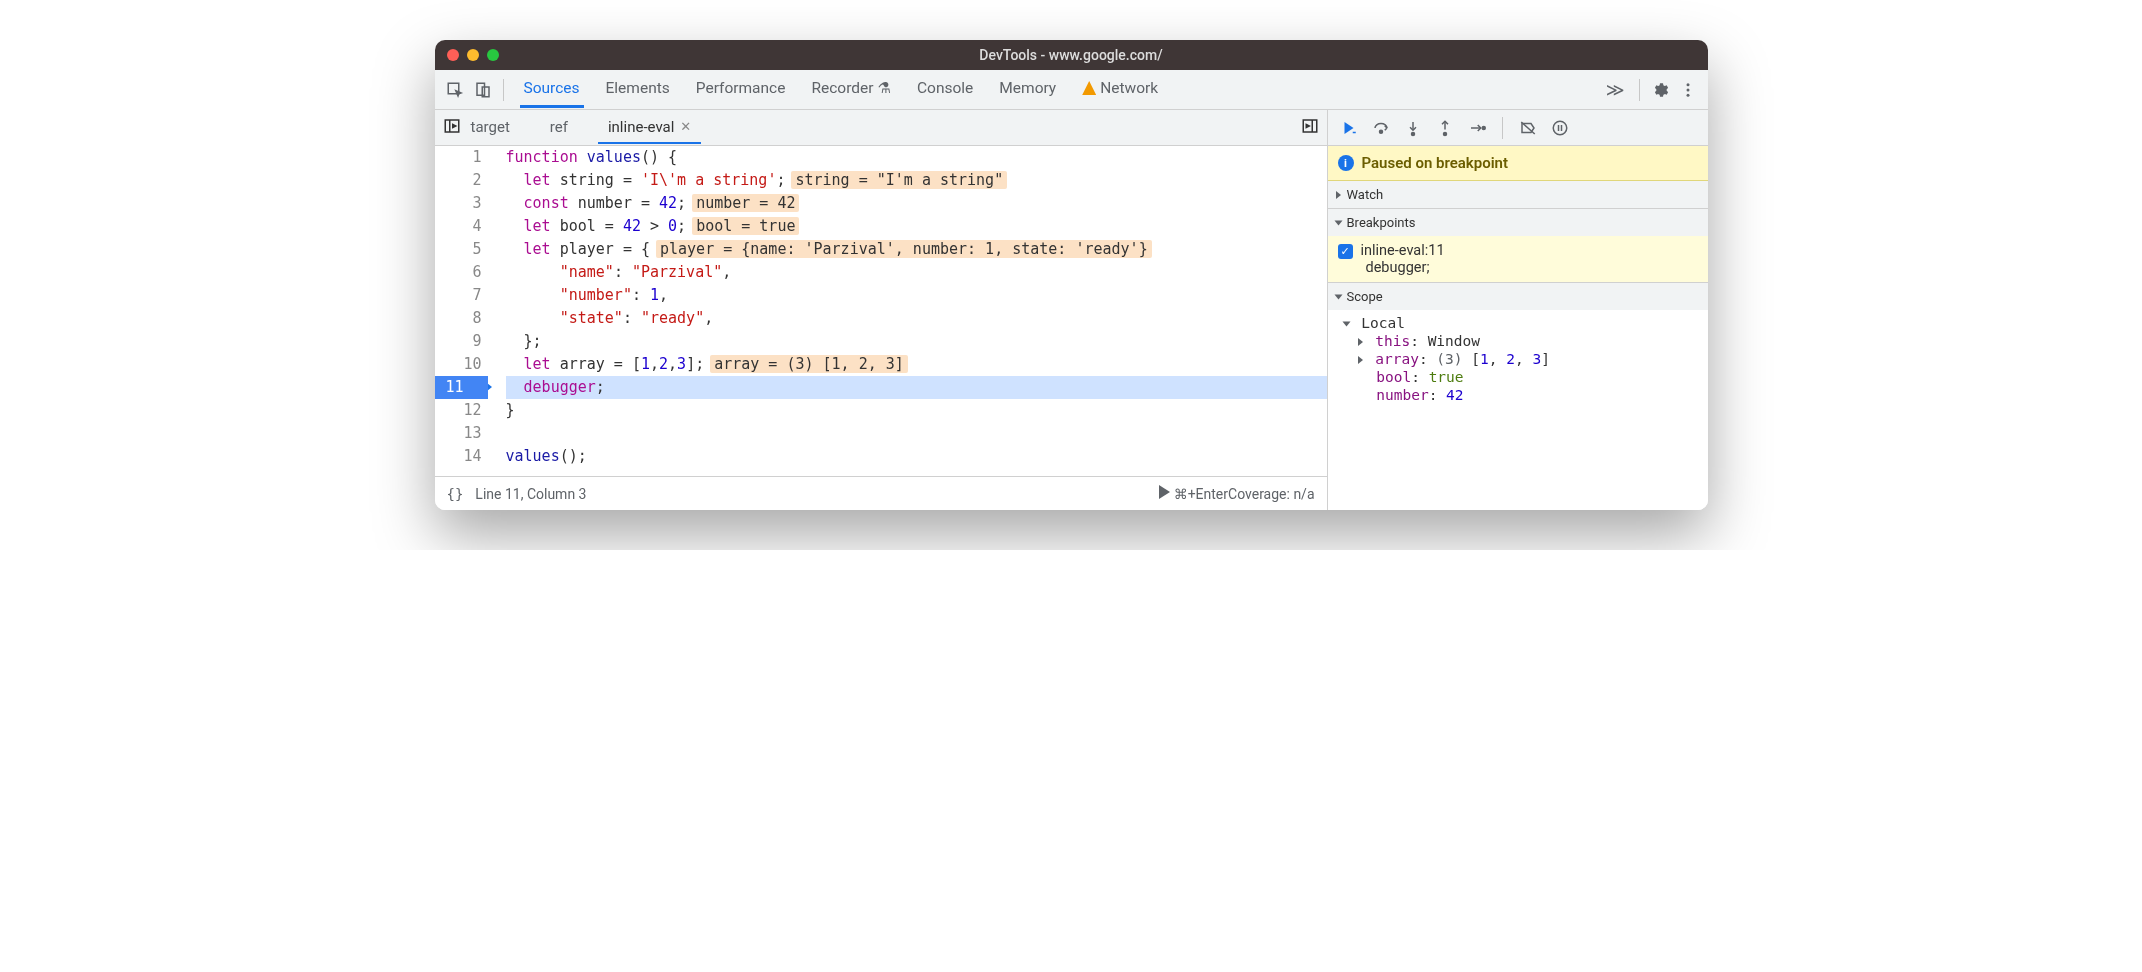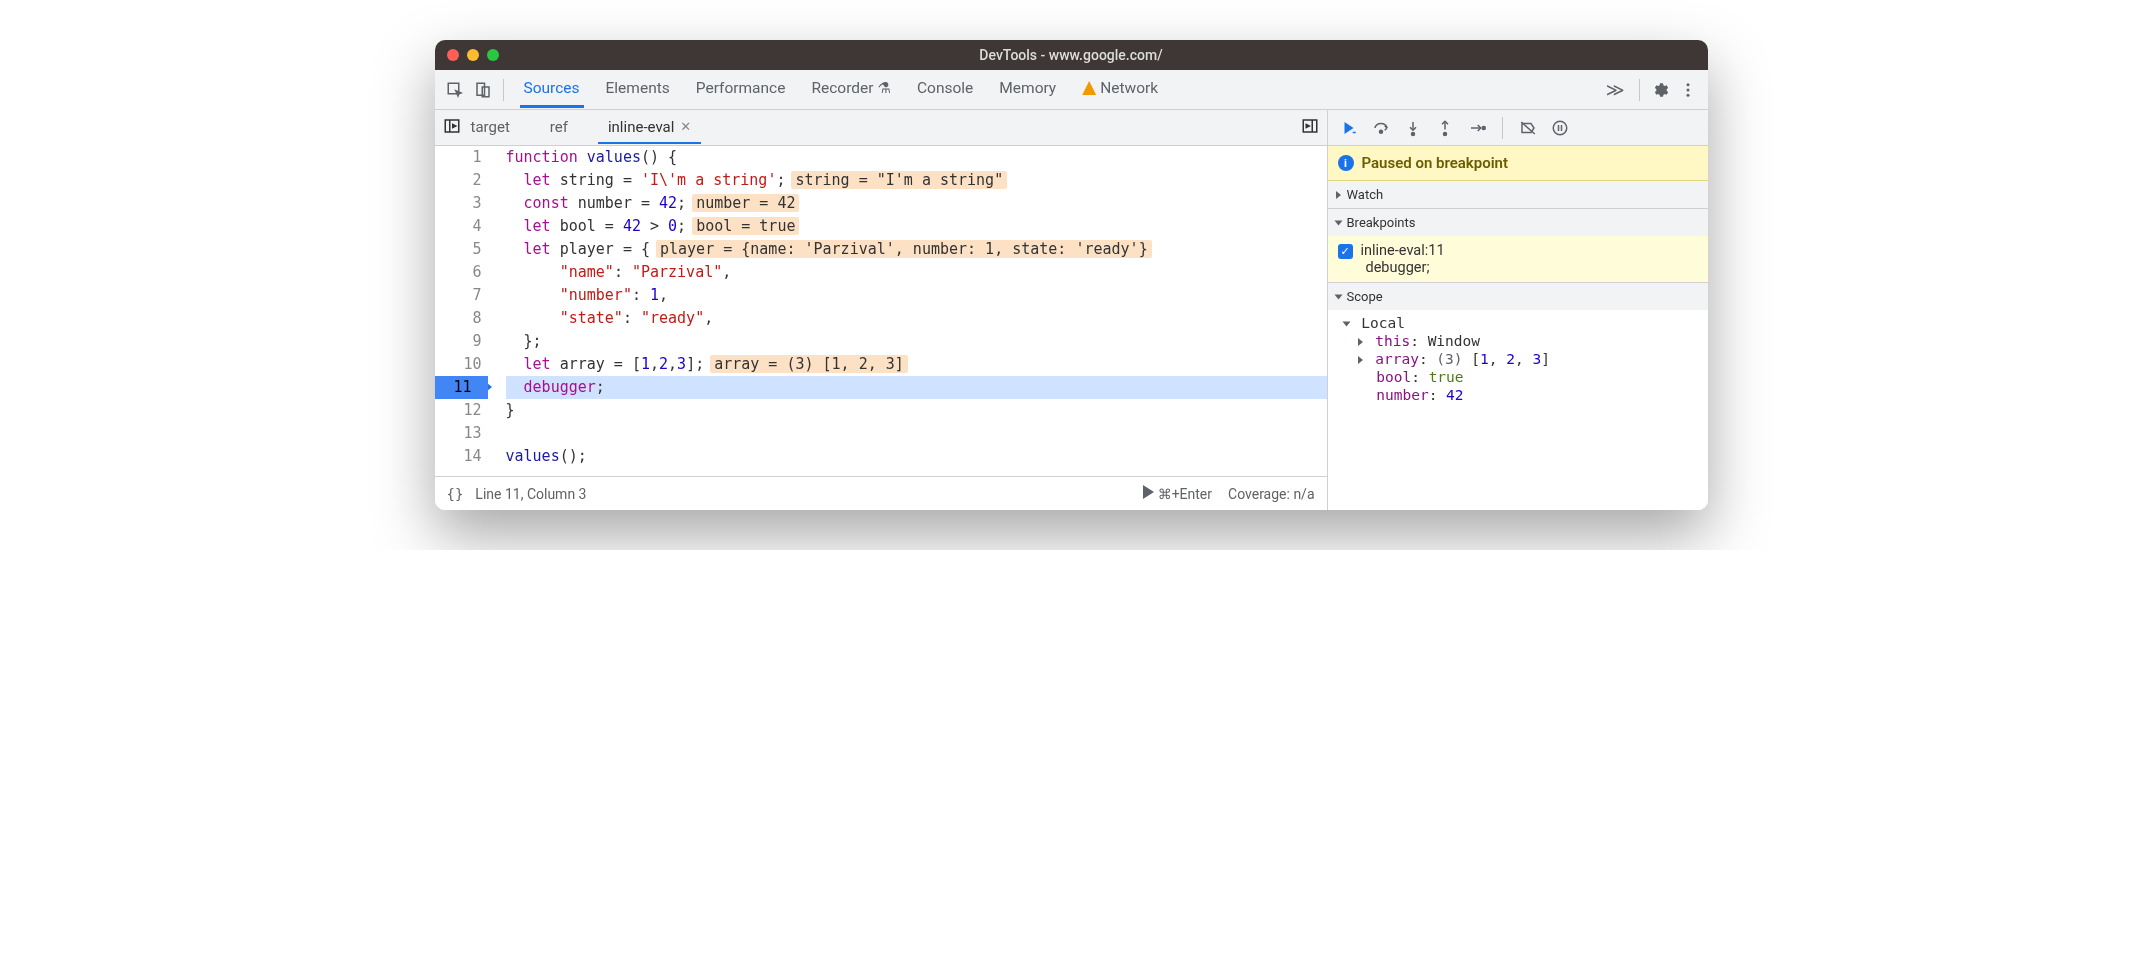--- a/index.html
+++ b/index.html
@@ -25,32 +25,32 @@
   .file-tab.active { color: #333; border-bottom-color: #1a73e8; }
   .close-x { font-size: 13px; color: #888; }
   .main { display: flex; height: 400px; }
   .editor { flex: 1; display: flex; flex-direction: column; border-right: 1px solid #d0d0d0; overflow: hidden; }
   .codearea { flex: 1; display: flex; font-family: "SF Mono", Menlo, Consolas, monospace; font-size: 15px; line-height: 23px; overflow: auto; background: #fff; }
   .gutter { width: 55px; text-align: right; color: #888; padding-right: 8px; user-select: none; }
   .gutter .ln { height: 23px; position: relative; }
   .gutter .ln.bp { background: #cfe2ff; color: #333; }
   .gutter .ln.bp::after { content:""; position:absolute; right:-10px; top:3px; width:0;height:0;border-top:8px solid transparent;border-bottom:8px solid transparent;border-left:10px solid #1a73e8; }
   .gutter .ln.bp::before { content:""; position:absolute; left:4px; right:0; top:1px; bottom:1px; background:#4285f4; border-radius:2px; z-index:-1;}
-  .gutter .bpnum { color:#000000; position:relative; z-index:2; background:#4285f4; display:block; padding-right:16px; margin-right:-6px;}
+  .gutter .bpnum { color:#ffffff; position:relative; z-index:2; background:#4285f4; display:block; padding-right:24px; margin-right:-6px;}
   .code { flex: 1; padding-left: 16px; white-space: pre; }
   .code .line { height: 23px; }
   .code .line.hl { background: #cfe2ff; }
   .kw { color: #aa0d91; }
   .fn { color: #1a1aa6; }
   .str { color: #c41a16; }
   .num { color: #1c00cf; }
   .prop { color: #c41a16; }
   .inlinehint { background: #fce1c5; color: #333; padding: 0 4px; margin-left: 6px; border-radius: 2px; }
   .statusbar { border-top: 1px solid #d0d0d0; height: 34px; display: flex; align-items: center; padding: 0 12px; font-size: 14px; color: #5f6368; background:#fff; }
-  .statusbar .right { margin-left: auto; display: flex; gap: 16px; align-items:center; }
+  .statusbar .right { margin-left: auto; display: flex; align-items:center; }
   .sidebar { width: 380px; display: flex; flex-direction: column; overflow: hidden; background: #fff;}
   .dbgbar { background: #f1f3f4; border-bottom: 1px solid #d0d0d0; height: 36px; display: flex; align-items: center; gap: 6px; padding: 0 8px; }
   .dbgbar .dbtn { width: 26px; height: 26px; display:flex; align-items:center; justify-content:center; color:#5f6368; cursor:pointer;}
   .dbgbar .dbtn.primary { color:#1a73e8; }
   .dbgbar svg { width:18px; height:18px; }
   .banner { background: #fff8c5; color:#6b5d00; padding: 8px 10px; border-bottom:1px solid #e0d67a; font-size:15px; font-weight:600; display:flex; align-items:center; gap:8px;}
   .banner .info { width:16px;height:16px;border-radius:50%;background:#1a73e8;color:#fff;display:inline-flex;align-items:center;justify-content:center;font-size:11px;font-weight:bold;}
   .section { border-bottom: 1px solid #d0d0d0; }
   .sechdr { background:#f1f3f4; padding:6px 8px; font-size:13px; display:flex; align-items:center; gap:6px; cursor:pointer; }
   .tri { width:0;height:0;border-left:5px solid #5f6368;border-top:4px solid transparent;border-bottom:4px solid transparent; display:inline-block;}

